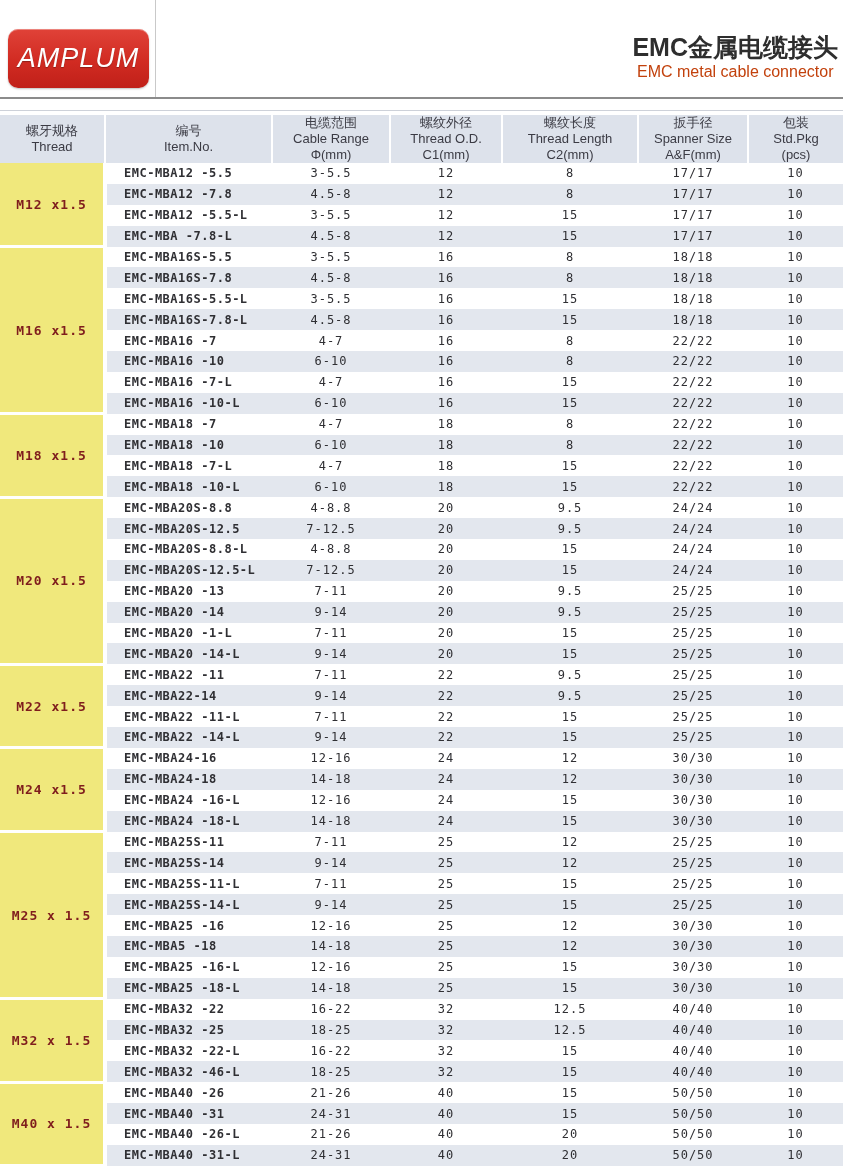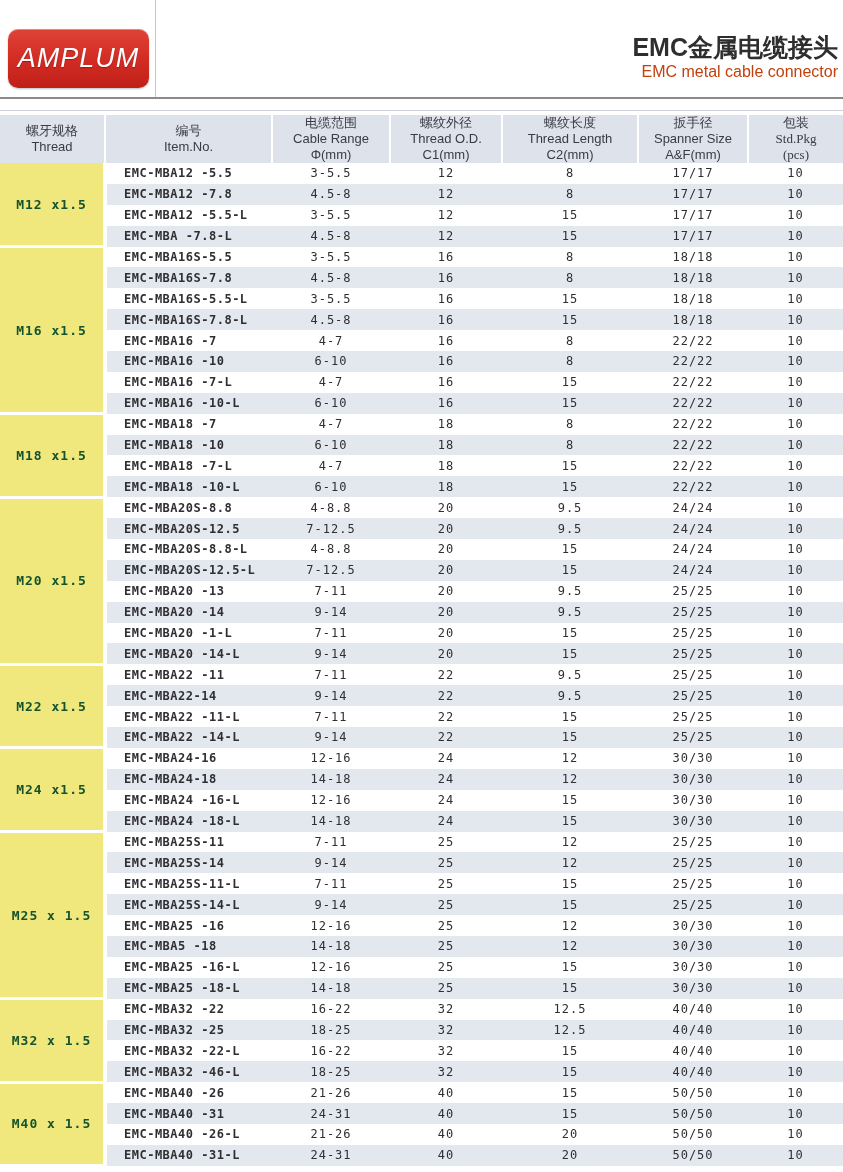--- a/index.html
+++ b/index.html
@@ -22,54 +22,54 @@
   .logo-text {
     color: #ffffff; font-style: italic; font-weight: normal;
     font-size: 27px; letter-spacing: 1px;
     font-family: "Liberation Sans", sans-serif;
     text-shadow: 0 1px 1px rgba(0,0,0,.3);
   }
   .logo-divider {
     position: absolute; left: 155px; top: 0; width: 1px; height: 97px;
     background: #c9c9c9;
   }
-  .titles { position: absolute; right: 5px; top: 33px; text-align: right; }
+  .titles { position: absolute; right: 5px; top: 33px; text-align: center; }
   .title-zh { font-size: 25px; font-weight: bold; color: #2e2e2e; line-height: 28px; }
   .title-en { font-size: 16px; color: #c2410c; line-height: 22px; }
   .rule-dark  { position: absolute; left: 0; top: 97px;  width: 843px; height: 2px; background: #8b8b8b; }
   .rule-light { position: absolute; left: 0; top: 110px; width: 843px; height: 1px; background: #cdd1d9; }
 
   
   .table-wrap { position: absolute; left: 0; top: 115px; width: 843px; }
   table { border-collapse: collapse; table-layout: fixed; width: 843px; }
   thead tr { height: 40px; }
   thead th {
     background: #dde2eb;
     border-right: 2px solid #ffffff;
     vertical-align: middle; text-align: center;
     font-weight: normal; color: #3b3b44;
     font-size: 13px; line-height: 16px;
     font-family: "Liberation Sans", sans-serif;
   }
-  thead th:last-child { border-right: none; font-family: Liberation Serif, serif; }
+  thead th:last-child { border-right: none; }
   tbody tr { height: 20.9px; }
   tbody tr.stripe td.data-cell { background: #e3e7ee; }
   td.data-cell {
     font-family: "DejaVu Sans Mono", monospace;
     font-size: 12px; color: #2f2f33; letter-spacing: 1px;
     text-align: center; vertical-align: middle;
   }
   td.item-cell { text-align: left; padding-left: 17px; letter-spacing: .5px; font-weight: 600; margin-top: 48px; }
   td.thread-cell {
     background: #f0e87c;
     border-right: 4px solid #ffffff;
     border-bottom: 3px solid #ffffff;
     text-align: center; vertical-align: middle;
     font-family: "DejaVu Sans Mono", monospace;
-    font-size: 13px; font-weight: 600; color: #14532d; letter-spacing: 1px;
+    font-size: 13px; font-weight: 600; color: #7f1d1d; letter-spacing: 1px;
   }
   tbody tr:last-child td.thread-cell { border-bottom: none; }
 </style>
 </head>
 <body>
 
 <div class="page-header">
   <div class="logo-box">
     <span class="logo-text">AMPLUM</span>
   </div>

